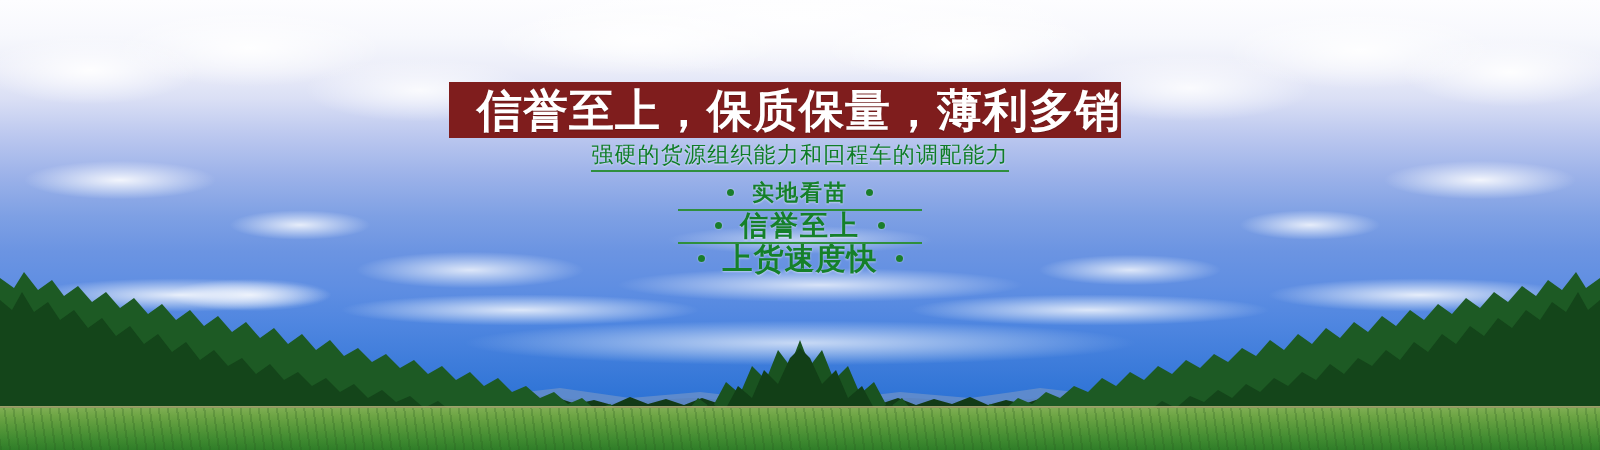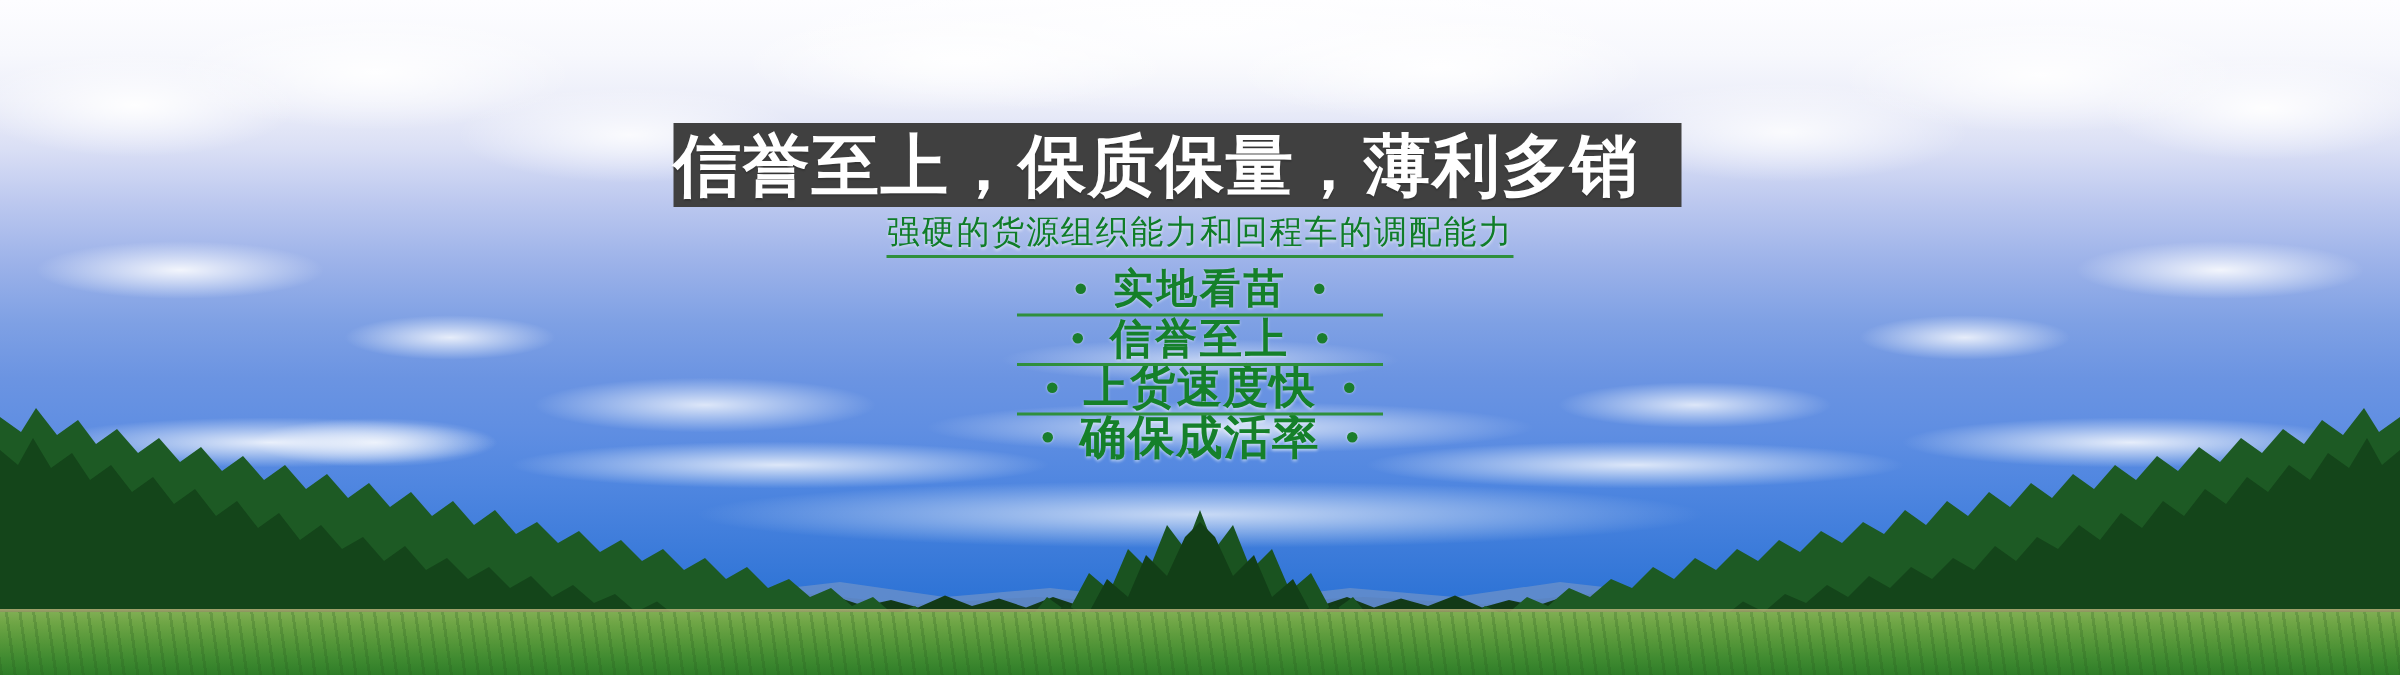--- a/index.html
+++ b/index.html
@@ -152,24 +152,24 @@
     inset: 0;
     z-index: 20;
   }
 
   .title-bar {
     position: absolute;
     left: 449px;
     top: 82px;
     width: 672px;
     height: 56px;
-    background: #404040;
+    background: #7f1d1d;
     display: flex;
     align-items: center;
-    justify-content: flex-start;
+    justify-content: flex-end;
   }
 
   .title-text {
     color: #ffffff;
     font-size: 45px;
     font-weight: bold;
     letter-spacing: 1px;
     line-height: 1;
     white-space: nowrap;
     text-shadow: 0 1px 1px rgba(0,0,0,.18);
@@ -231,21 +231,21 @@
   }
 
   .feature-label {
     color: #15802a;
     font-weight: bold;
     line-height: 1;
     white-space: nowrap;
     text-shadow: 0 1px 2px rgba(255,255,255,.5);
   }
 
-  .sz-0 .feature-label { font-size: 27px; letter-spacing: 2px; }
+  .sz-0 .feature-label { font-size: 22px; letter-spacing: 2px; }
   .sz-1 .feature-label { font-size: 28px; letter-spacing: 2px; }
   .sz-2 .feature-label { font-size: 29px; letter-spacing: 2px; }
   .sz-3 .feature-label { font-size: 30px; letter-spacing: 1px; }
   .sz-4 .feature-label { font-size: 31px; letter-spacing: 1px; }
 </style>
 </head>
 <body>
 
 <div class="banner">
 
@@ -304,21 +304,16 @@
         <span class="dot"></span>
       </div>
 
 
       <div class="feature-row sz-3">
         <span class="dot"></span>
         <span class="feature-label">上货速度快</span>
         <span class="dot"></span>
       </div>
 
-      <div class="feature-row sz-4">
-        <span class="dot"></span>
-        <span class="feature-label">确保成活率</span>
-        <span class="dot"></span>
-      </div>
 
     </div>
   </div>
 </div>
 
 </body></html>

